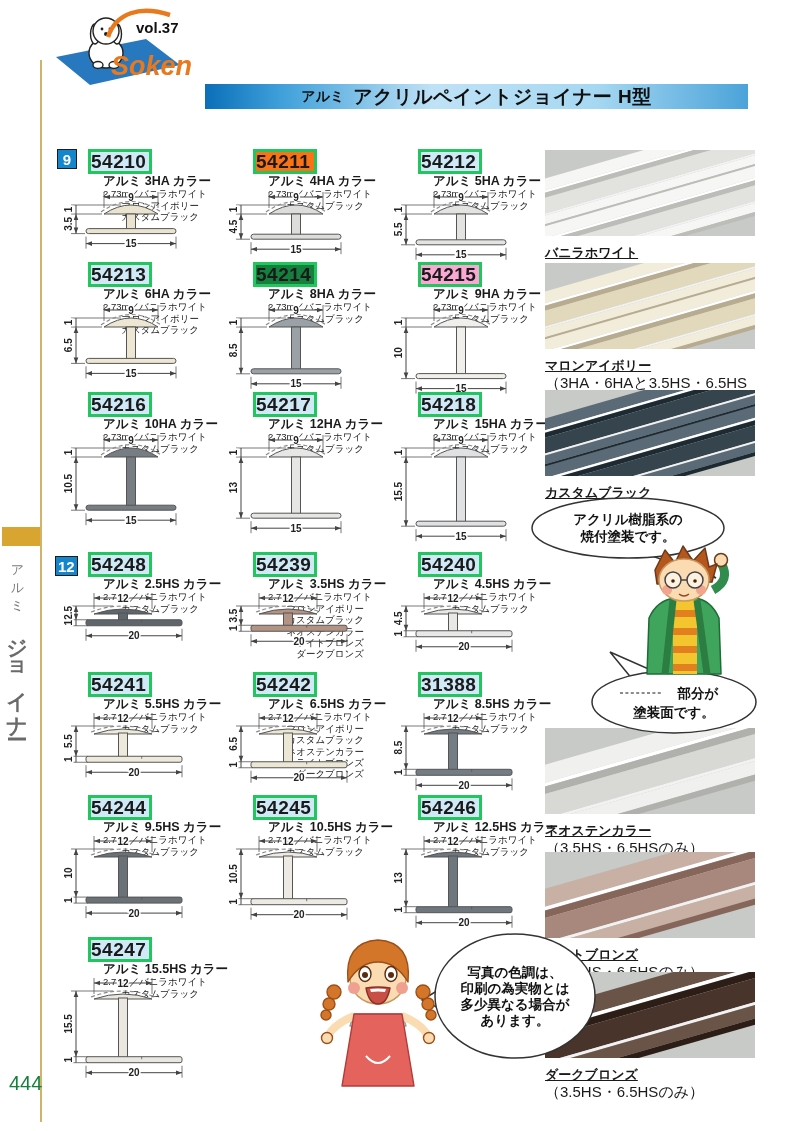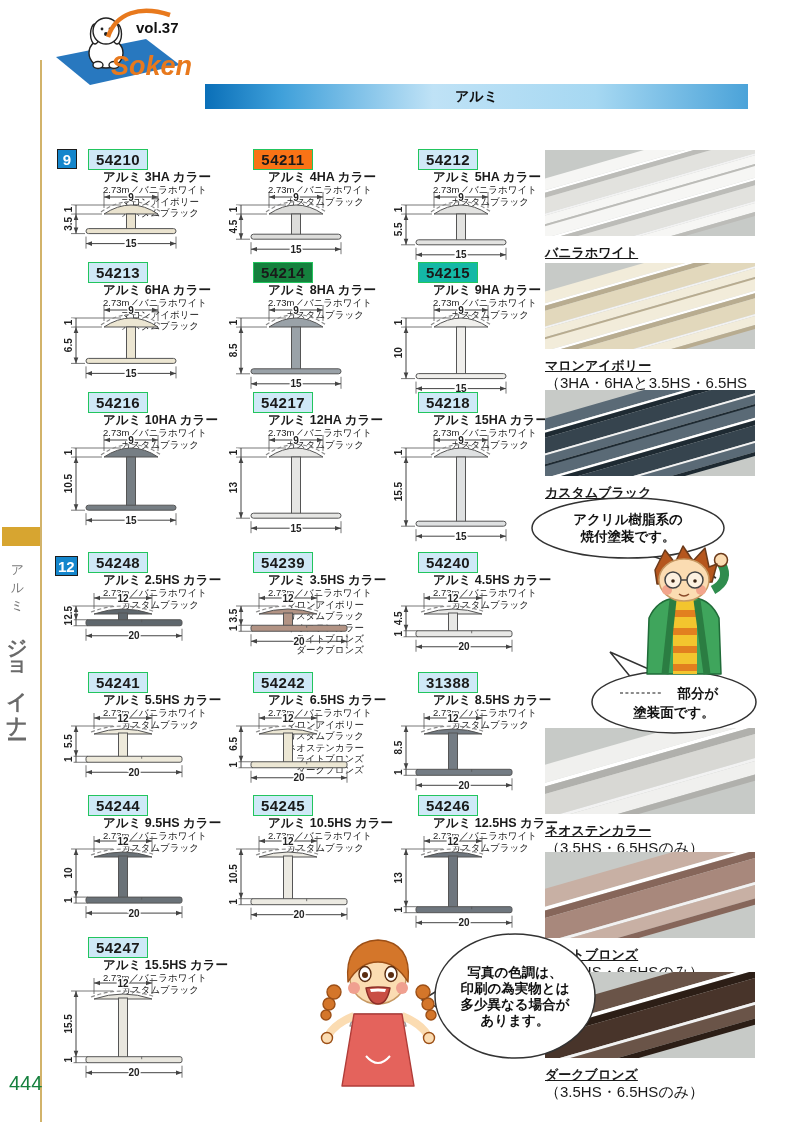--- a/index.html
+++ b/index.html
@@ -17,22 +17,22 @@
   .sidetab{position:absolute;left:2px;top:527px;width:38px;height:19px;}
   .sidetext{position:absolute;left:7px;top:556px;writing-mode:vertical-rl;line-height:1;}
   .sidetext .cat{font-size:13px;color:#7a7a7a;letter-spacing:3px;}
   .sidetext .prod{font-size:21px;font-weight:bold;color:#6a6a6a;margin-top:10px;letter-spacing:2px;}
   .pagenum{position:absolute;left:9px;top:1072px;font-size:20px;color:#15803d;}
   
   .badge{position:absolute;min-width:20px;height:20px;padding:0 2px;color:#fff;font-weight:bold;
     font-size:15px;text-align:center;line-height:20px;border:1px solid #1c1c1c;box-sizing:border-box;}
   
   .cell{position:absolute;width:162px;}
-  .code{display:inline-block;min-width:58px;height:19px;border:1px solid #22c55e;font-size:15px;
-    font-weight:bold;text-align:center;line-height:19px;vertical-align:top;letter-spacing:.5px;}
+  .code{display:inline-block;min-width:58px;height:19px;border:3px solid #22c55e;font-size:19px;
+    font-weight:bold;text-align:left;line-height:19px;vertical-align:top;letter-spacing:.5px;}
   .nb{display:inline-block;vertical-align:top;margin-left:15px;width:100px;}
   .nm{font-size:12.5px;font-weight:bold;white-space:nowrap;line-height:1.15;}
   .sp{font-size:9.5px;color:#222;white-space:nowrap;line-height:1.2;}
   .cl{font-size:9.5px;color:#222;line-height:1.2;width:96px;text-align:right;}
   .draw{position:absolute;left:-42px;top:34px;}
   .dl{stroke:#444;stroke-width:1;}
   .tk{stroke:#555;stroke-width:.8;}
   .dt{font-size:10px;font-weight:bold;fill:#222;paint-order:stroke;stroke:#fff;stroke-width:3px;}
   .pf{stroke:#555;stroke-width:1;}
   .dash{fill:none;stroke:#8a8a8a;stroke-width:1.2;stroke-dasharray:4 2.6;}
@@ -61,20 +61,21 @@
       <circle cx="92" cy="24" r="1.4" fill="#222" stroke="none"></circle>
       <circle cx="88" cy="29" r="2" fill="#222" stroke="none"></circle>
     </g>
     <path d="M152,10 C122,0 98,8 90,32" stroke="#e8791d" stroke-width="4.5" fill="none"></path>
     <text x="93" y="70" font-size="27" font-style="italic" font-weight="bold" fill="#e8791d">Soken</text>
     <text x="118" y="28" font-size="15" font-weight="bold" fill="#111">vol.37</text>
   </svg>
 
   <div class="titlebar">
     <span class="pre">アルミ</span>
+    <span class="main">アクリルペイントジョイナー H型</span>
   </div>
 
   <div class="goldline"></div>
   <div class="sidetab" id="sidetab" style="background: rgb(215, 165, 48);"></div>
   <div class="sidetext">
     <span class="cat">アルミ</span>
     <span class="prod">ジョイナー</span>
   </div>
   <div class="pagenum">444</div>
 
@@ -211,21 +212,21 @@
           <line class="tk" x1="130" y1="80.8" x2="130" y2="92.8"></line>
           <line class="dl" x1="40" y1="87.8" x2="130" y2="87.8"></line>
           <polygon points="40,87.8 46,85.5 46,90.1" fill="#444"></polygon>
           <polygon points="130,87.8 124,85.5 124,90.1" fill="#444"></polygon>
           <text class="dt" x="85" y="91.3" text-anchor="middle">15</text>
           <path class="dash" d="M55,29 Q85,8 115,29"></path>
           <path class="pf" fill="#9aa2a8" d="M58,31 Q85,13 112,31 Z"></path>
           <rect class="pf" fill="#9aa2a8" x="80.5" y="31" width="9" height="42.8"></rect>
           <rect class="pf" fill="#9aa2a8" x="40" y="72.8" width="90" height="5" rx="2.5"></rect>
         </svg></div>
-      <div class="cell" style="left: 418px; top: 262px;"><span class="code" style="background:#14b8a6">54215</span><span class="nb"><div class="nm">アルミ 9HA カラー</div><div class="sp">2.73m／バニラホワイト</div><div class="cl">カスタムブラック</div></span><svg class="draw" width="144" height="104.6">
+      <div class="cell" style="left: 418px; top: 262px;"><span class="code" style="background:#f9a8d4">54215</span><span class="nb"><div class="nm">アルミ 9HA カラー</div><div class="sp">2.73m／バニラホワイト</div><div class="cl">カスタムブラック</div></span><svg class="draw" width="144" height="104.6">
           <line class="tk" x1="58" y1="9" x2="58" y2="25"></line>
           <line class="tk" x1="112" y1="9" x2="112" y2="25"></line>
           <line class="dl" x1="58" y1="14" x2="112" y2="14"></line>
           <polygon points="58,14 64,11.7 64,16.3" fill="#444"></polygon>
           <polygon points="112,14 106,11.7 106,16.3" fill="#444"></polygon>
           <text class="dt" x="85" y="17.5" text-anchor="middle">9</text>
           <line class="tk" x1="25" y1="22" x2="75" y2="22"></line>
           <line class="tk" x1="25" y1="31" x2="56" y2="31"></line>
           <line class="tk" x1="25" y1="82.6" x2="39" y2="82.6"></line>
           <line class="dl" x1="30" y1="22" x2="30" y2="31"></line>

